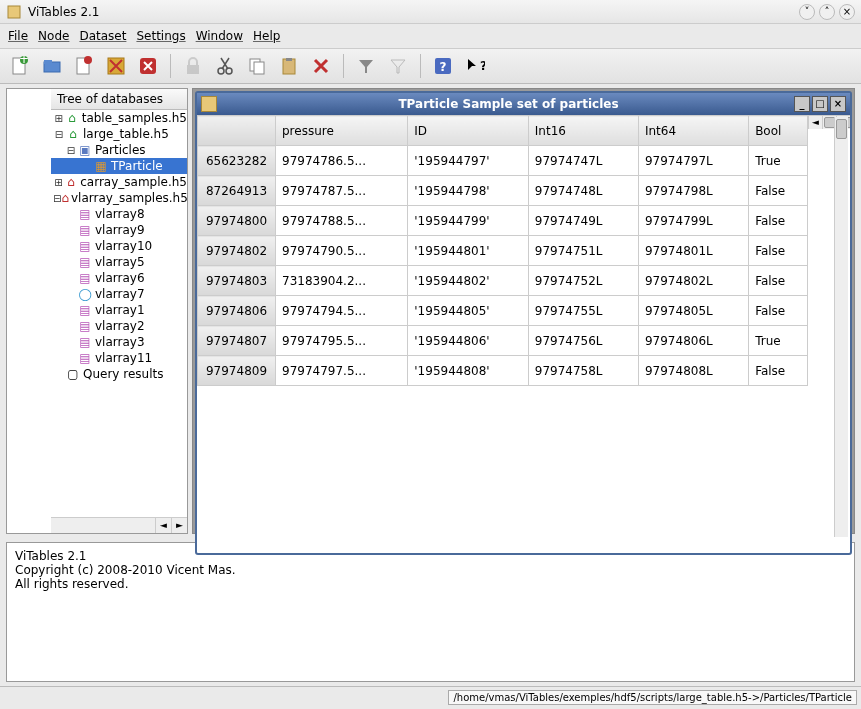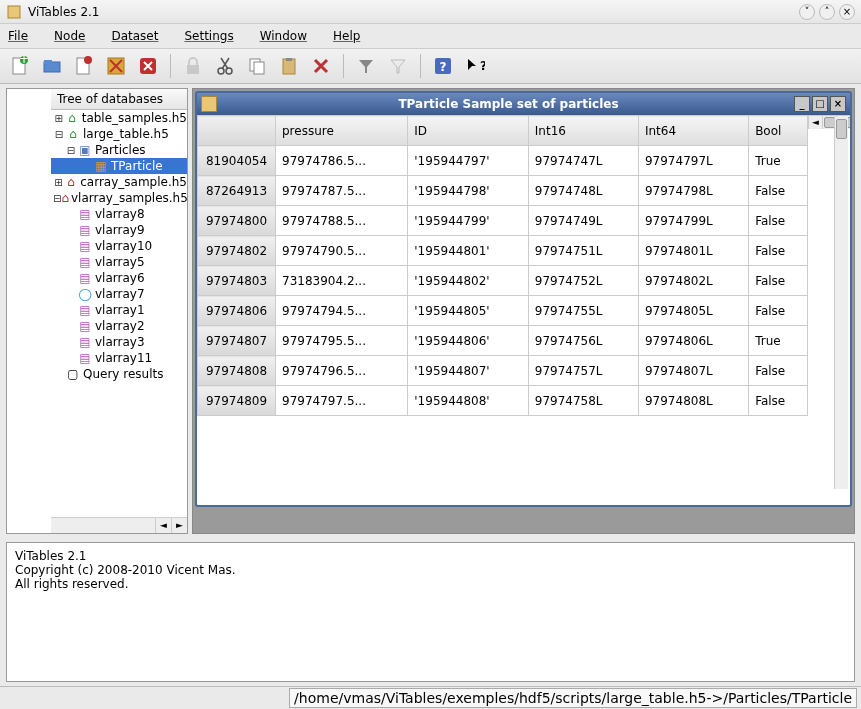--- a/index.html
+++ b/index.html
@@ -3,21 +3,21 @@
 <meta charset="utf-8">
 <style>
 * { box-sizing: border-box; margin: 0; padding: 0; font-family: "DejaVu Sans", Arial, sans-serif; font-size: 12px; }
 body { background: #eaeaea; width: 861px; height: 709px; overflow: hidden; }
 
 .titlebar { height: 24px; background: linear-gradient(#f5f5f5,#e6e6e6); border-bottom: 1px solid #ccc; display: flex; align-items: center; padding: 0 6px; }
 .titlebar .ti { width: 16px; height: 16px; margin-right: 6px; }
 .titlebar .title { flex: 1; }
 .titlebar .wbtn { width: 16px; height: 16px; border-radius: 8px; background: #f0f0f0; border: 1px solid #bbb; margin-left: 4px; text-align: center; line-height: 14px; font-size: 10px; cursor: pointer; }
 
-.menubar { height: 24px; display: flex; align-items: center; padding: 0 8px; gap: 26px; }
+.menubar { height: 24px; display: flex; align-items: center; padding: 0 8px; gap: 10px; }
 .menubar span { text-decoration: underline; text-decoration-color: #666; cursor: pointer; }
 
 .toolbar { height: 36px; background: linear-gradient(#f2f2f2,#e2e2e2); border-top: 1px solid #ccc; border-bottom: 1px solid #bbb; display: flex; align-items: center; padding: 0 6px; gap: 4px; }
 .toolbar .tb { width: 28px; height: 28px; display: flex; align-items: center; justify-content: center; border-radius: 3px; cursor: pointer; }
 .toolbar .sep { width: 1px; height: 24px; background: #bbb; margin: 0 4px; }
 
 .workspace { display: flex; height: 454px; padding: 4px 6px; gap: 4px; }
 
 .treepane { width: 182px; border: 1px solid #999; background: #fff; display: flex; flex-direction: column; padding-left: 44px; }
 .treehead { background: linear-gradient(#fafafa,#e5e5e5); border-bottom: 1px solid #bbb; padding: 3px 6px; }
@@ -26,21 +26,21 @@
 .tn .exp { width: 12px; font-size: 10px; color: #333; text-align: center; }
 .tn .ic { width: 16px; height: 14px; display: inline-flex; align-items: center; justify-content: center; margin-right: 2px; }
 .tn.sel { background: #3874d1; color: #fff; }
 .lv1 { padding-left: 14px; }
 .lv2 { padding-left: 30px; }
 .treescroll { height: 16px; border-top: 1px solid #ccc; background: #eee; display: flex; }
 .treescroll .tk { flex: 1; }
 .treescroll .ar { width: 16px; border-left: 1px solid #ccc; text-align: center; cursor: pointer; font-size: 9px; line-height: 14px; }
 
 .mdi { flex: 1; background: #9a9a9a; border: 1px solid #888; position: relative; }
-.subwin { position: absolute; left: 2px; top: 2px; right: 2px; height: 416px; background: #fff; border: 2px solid #4a6a9a; border-radius: 3px; display: flex; flex-direction: column; }
+.subwin { position: absolute; left: 2px; top: 2px; right: 2px; height: 464px; background: #fff; border: 2px solid #4a6a9a; border-radius: 3px; display: flex; flex-direction: column; }
 .subtitle { height: 22px; background: linear-gradient(#6a8abf,#3a5a8f); color: #fff; display: flex; align-items: center; padding: 0 4px; font-weight: bold; }
 .subtitle .sic { width: 16px; height: 16px; background: #e8c878; border: 1px solid #a88838; margin-right: 8px; }
 .subtitle .stxt { flex: 1; text-align: center; }
 .subtitle .sb { width: 16px; height: 16px; background: #c8c8c8; border: 1px solid #555; margin-left: 2px; text-align: center; line-height: 14px; font-size: 10px; cursor: pointer; color: #000; }
 
 .tablewrap { flex: 1; overflow: hidden; display: flex; flex-direction: row; }
 .grid { flex: 1; overflow: hidden; }
 table { border-collapse: collapse; width: 100%; }
 th, td { border: 1px solid #ccc; padding: 0 6px; text-align: left; height: 30px; }
 th { background: linear-gradient(#f5f5f5,#dedede); font-weight: normal; position: sticky; top: 0; }
@@ -48,21 +48,21 @@
 th.rh { height: 18px; }
 .vscroll { position: absolute; right: 2px; top: 24px; bottom: 16px; width: 14px; background: #eee; border-left: 1px solid #ccc; }
 .vscroll .th { position: absolute; left: 1px; right: 1px; top: 2px; height: 20px; background: #ccc; border: 1px solid #999; border-radius: 2px; }
 .hscroll { height: 14px; background: #eee; border-top: 1px solid #ccc; display: flex; }
 .hscroll .htk { flex: 1; position: relative; }
 .hscroll .hth { position: absolute; left: 2px; top: 1px; bottom: 1px; width: 100px; background: #ccc; border: 1px solid #999; border-radius: 2px; }
 .hscroll .har { width: 14px; border-left: 1px solid #ccc; text-align: center; font-size: 9px; line-height: 12px; cursor: pointer; }
 
 .logbox { margin: 4px 6px; height: 140px; border: 1px solid #999; background: #fff; padding: 6px 8px; }
 .statusbar { height: 22px; border-top: 1px solid #bbb; display: flex; align-items: center; justify-content: flex-end; padding: 0 4px; }
-.statusbar .sfield { border: 1px solid #aaa; background: #f8f8f8; padding: 1px 4px; font-size: 14px; }
+.statusbar .sfield { border: 1px solid #aaa; background: #f8f8f8; padding: 1px 4px; font-size: 10px; }
 
 .ic-home { color: #2a9a3a; }
 .ic-home-r { color: #c03030; }
 .ic-folder { color: #5a7ac0; }
 .ic-table { color: #d89838; }
 .ic-arr { color: #b858b8; }
 .ic-ring { color: #3a9ad0; }
 </style>
 </head>
 <body>
@@ -287,21 +287,21 @@
               <tbody>
                 <tr>
                   <th class="rh"></th>
                   <th>pressure</th>
                   <th>ID</th>
                   <th>Int16</th>
                   <th>Int64</th>
                   <th>Bool</th>
                 </tr>
                 <tr>
-                  <td class="rh">81904054</td>
+                  <td class="rh">65623282</td>
                   <td>97974786.5...</td>
                   <td>'195944797'</td>
                   <td>97974747L</td>
                   <td>97974797L</td>
                   <td>True</td>
                 </tr>
                 <tr>
                   <td class="rh">87264913</td>
                   <td>97974787.5...</td>
                   <td>'195944798'</td>
@@ -341,28 +341,20 @@
                   <td>97974805L</td>
                   <td>False</td>
                 </tr>
                 <tr>
                   <td class="rh">97974807</td>
                   <td>97974795.5...</td>
                   <td>'195944806'</td>
                   <td>97974756L</td>
                   <td>97974806L</td>
                   <td>True</td>
-                </tr>
-                <tr>
-                  <td class="rh">97974808</td>
-                  <td>97974796.5...</td>
-                  <td>'195944807'</td>
-                  <td>97974757L</td>
-                  <td>97974807L</td>
-                  <td>False</td>
                 </tr>
                 <tr>
                   <td class="rh">97974809</td>
                   <td>97974797.5...</td>
                   <td>'195944808'</td>
                   <td>97974758L</td>
                   <td>97974808L</td>
                   <td>False</td>
                 </tr>
               </tbody>

